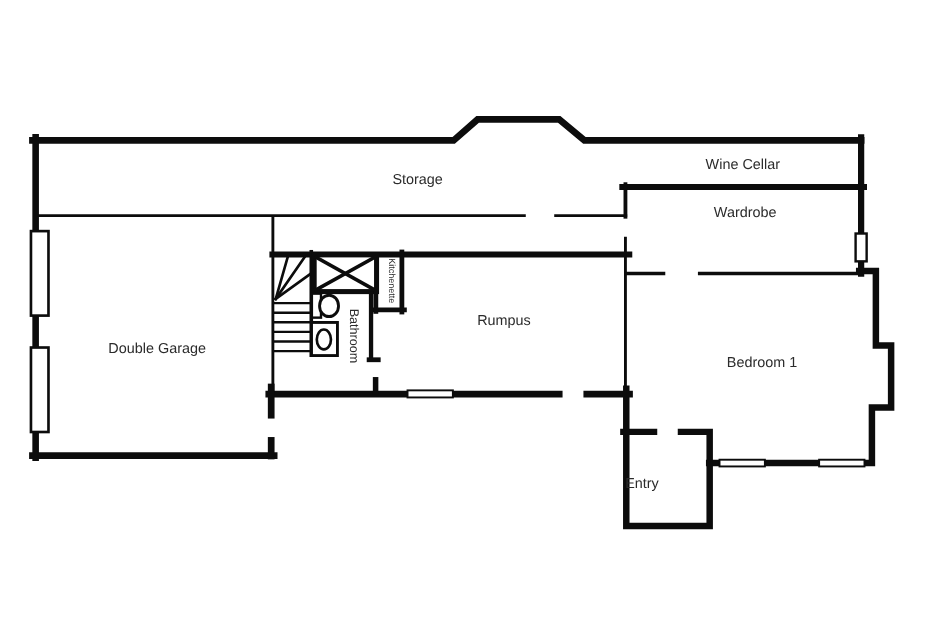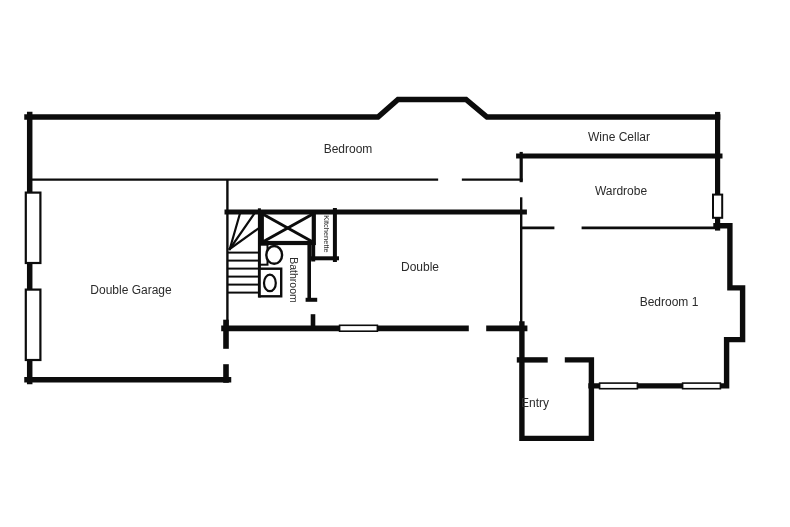--- a/index.html
+++ b/index.html
@@ -83,23 +83,23 @@
 
       <rect fill="#ffffff" stroke-width="2.2" x="25.8" y="192.6" width="14.6" height="70.4"></rect>
       <rect fill="#ffffff" stroke-width="2.2" x="25.8" y="289.6" width="14.6" height="70.4"></rect>
       <rect fill="#ffffff" stroke-width="2" x="713" y="194.6" width="9.2" height="23.2"></rect>
       <rect fill="#ffffff" stroke-width="1.6" x="339.6" y="325.3" width="37.8" height="5.9"></rect>
       <rect fill="#ffffff" stroke-width="1.6" x="599.6" y="383.1" width="37.8" height="5.6"></rect>
       <rect fill="#ffffff" stroke-width="1.6" x="682.6" y="383.1" width="37.8" height="5.6"></rect>
     </g>
   </svg>
 
-  <div class="lbl" style="left:348px;top:149px">Bedroom</div>
+  <div class="lbl" style="left:348px;top:149px">Storage</div>
   <div class="lbl" style="left:619px;top:137px">Wine Cellar</div>
-  <div class="lbl" style="left:621px;top:191px">Wardrobe</div>
+  <div class="lbl" style="left:621px;top:177px">Wardrobe</div>
   <div class="lbl" style="left:131px;top:290px">Double Garage</div>
-  <div class="lbl" style="left:420px;top:267px">Double</div>
-  <div class="lbl" style="left:669px;top:302px">Bedroom 1</div>
+  <div class="lbl" style="left:420px;top:267px">Rumpus</div>
+  <div class="lbl" style="left:635px;top:302px">Bedroom 1</div>
   <div class="lbl" style="left:535px;top:403px">Entry</div>
   <div class="lbl v mid" style="left:294px;top:280px">Bathroom</div>
   <div class="lbl v small" style="left:326px;top:234px">Kitchenette</div>
 
 </div>
 
 </body></html>

